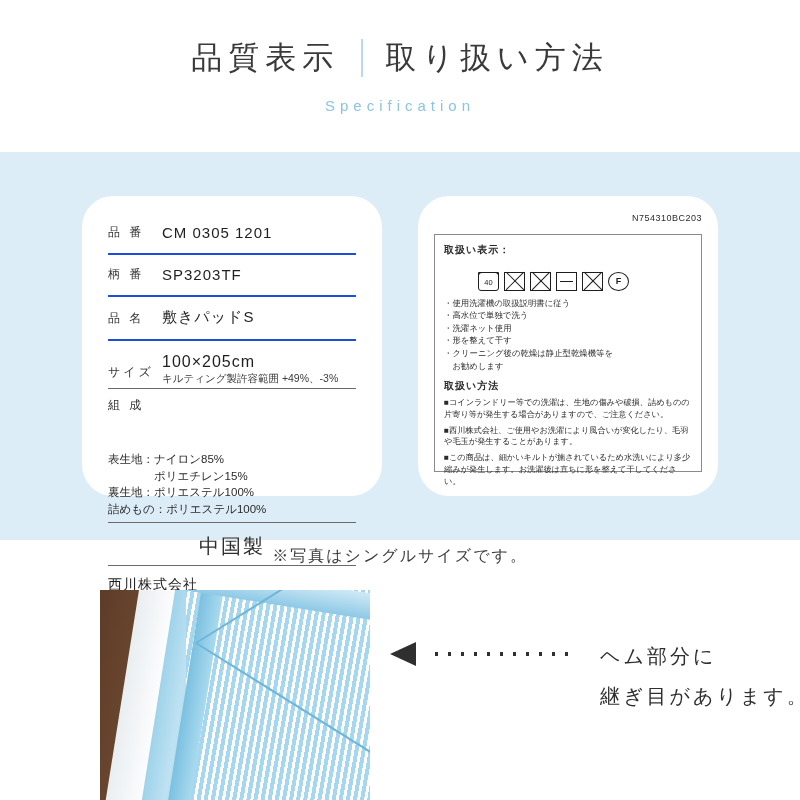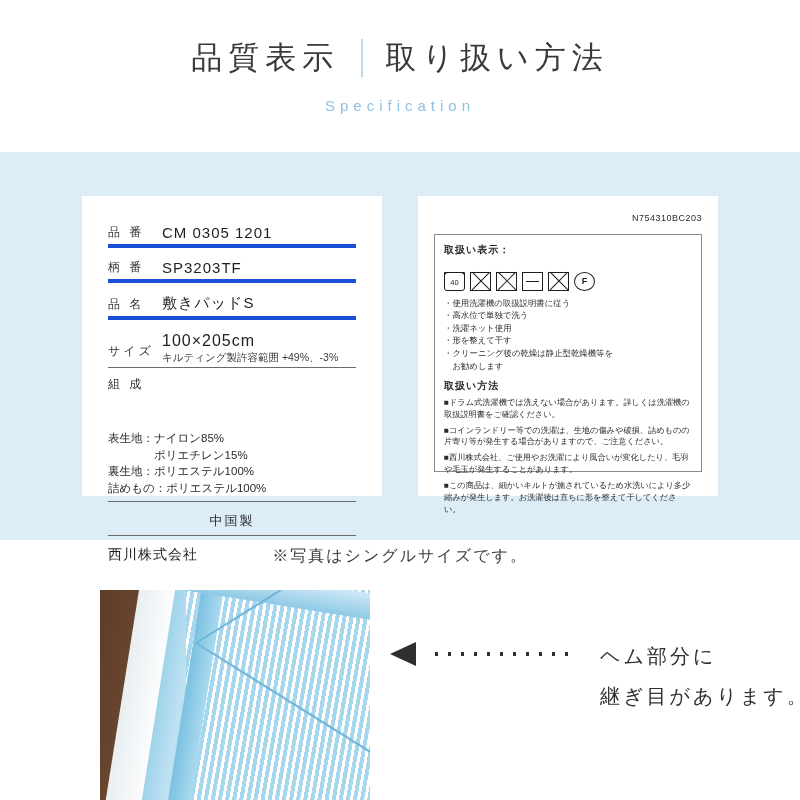--- a/index.html
+++ b/index.html
@@ -72,33 +72,34 @@
     width: 800px;
     display: flex;
     justify-content: center;
     gap: 36px;
   }
   .card {
     background: #ffffff;
     width: 300px;
     height: 300px;
     box-sizing: border-box;
+    border-radius: 31px;
   }
 
   
   .spec {
     padding: 28px 26px 0 26px;
     font-size: 12.5px;
     color: #2d2d2d;
   }
   .spec-row {
     display: flex;
     align-items: flex-end;
-    border-bottom: 4px solid #1d4ed8;
-    padding-bottom: 3px;
+    border-bottom: 2px solid #1d4ed8;
+    padding-bottom: 12px;
     margin-bottom: 11px;
   }
   .spec-key {
     width: 54px;
     flex: 0 0 54px;
     letter-spacing: 3px;
     font-size: 12px;
     color: #333;
   }
   .spec-val {
@@ -127,21 +128,21 @@
     display: flex;
     border-bottom: 1px solid #6a6a6a;
     padding-bottom: 4px;
     margin-bottom: 10px;
     flex-direction: column;
   }
   .comp .spec-key { padding-top: 1px; }
   .comp-lines { line-height: 1.45; font-size: 11.5px; color: #2a2a2a; }
   .made {
     text-align: center;
-    font-size: 13px;
+    font-size: 20px;
     letter-spacing: 2px;
     border-bottom: 1px solid #6a6a6a;
     padding-bottom: 5px;
     margin: 8px 0 10px 0;
   }
   .company {
     font-size: 14px;
     letter-spacing: 1px;
     color: #1f1f1f;
   }
@@ -171,20 +172,21 @@
     font-size: 10px;
     font-weight: bold;
     letter-spacing: 1px;
     margin-bottom: 15px;
   }
   .symbols {
     display: flex;
     align-items: center;
     gap: 5px;
     margin-bottom: 6px;
+    margin-left: 34px;
   }
   .sym {
     width: 21px;
     height: 19px;
     border: 1.2px solid #1d1d1d;
     position: relative;
     box-sizing: border-box;
     display: flex;
     align-items: center;
     justify-content: center;
@@ -443,21 +445,20 @@
             <div>・高水位で単独で洗う</div>
             <div>・洗濯ネット使用</div>
             <div>・形を整えて干す</div>
             <div>・クリーニング後の乾燥は静止型乾燥機等を</div>
             <div>　お勧めします</div>
           </div>
 
           <div class="care-h2">取扱い方法</div>
 
           <div class="care-notes">
-            <p>■ドラム式洗濯機では洗えない場合があります。詳しくは洗濯機の取扱説明書をご確認ください。</p>
             <p>■コインランドリー等での洗濯は、生地の傷みや破損、詰めものの片寄り等が発生する場合がありますので、ご注意ください。</p>
             <p>■西川株式会社、ご使用やお洗濯により風合いが変化したり、毛羽や毛玉が発生することがあります。</p>
             <p>■この商品は、細かいキルトが施されているため水洗いにより多少縮みが発生します。お洗濯後は直ちに形を整えて干してください。</p>
           </div>
         </div>
       </div>
     </div>
   </div>
 
   <div class="caption">※写真はシングルサイズです。</div>

